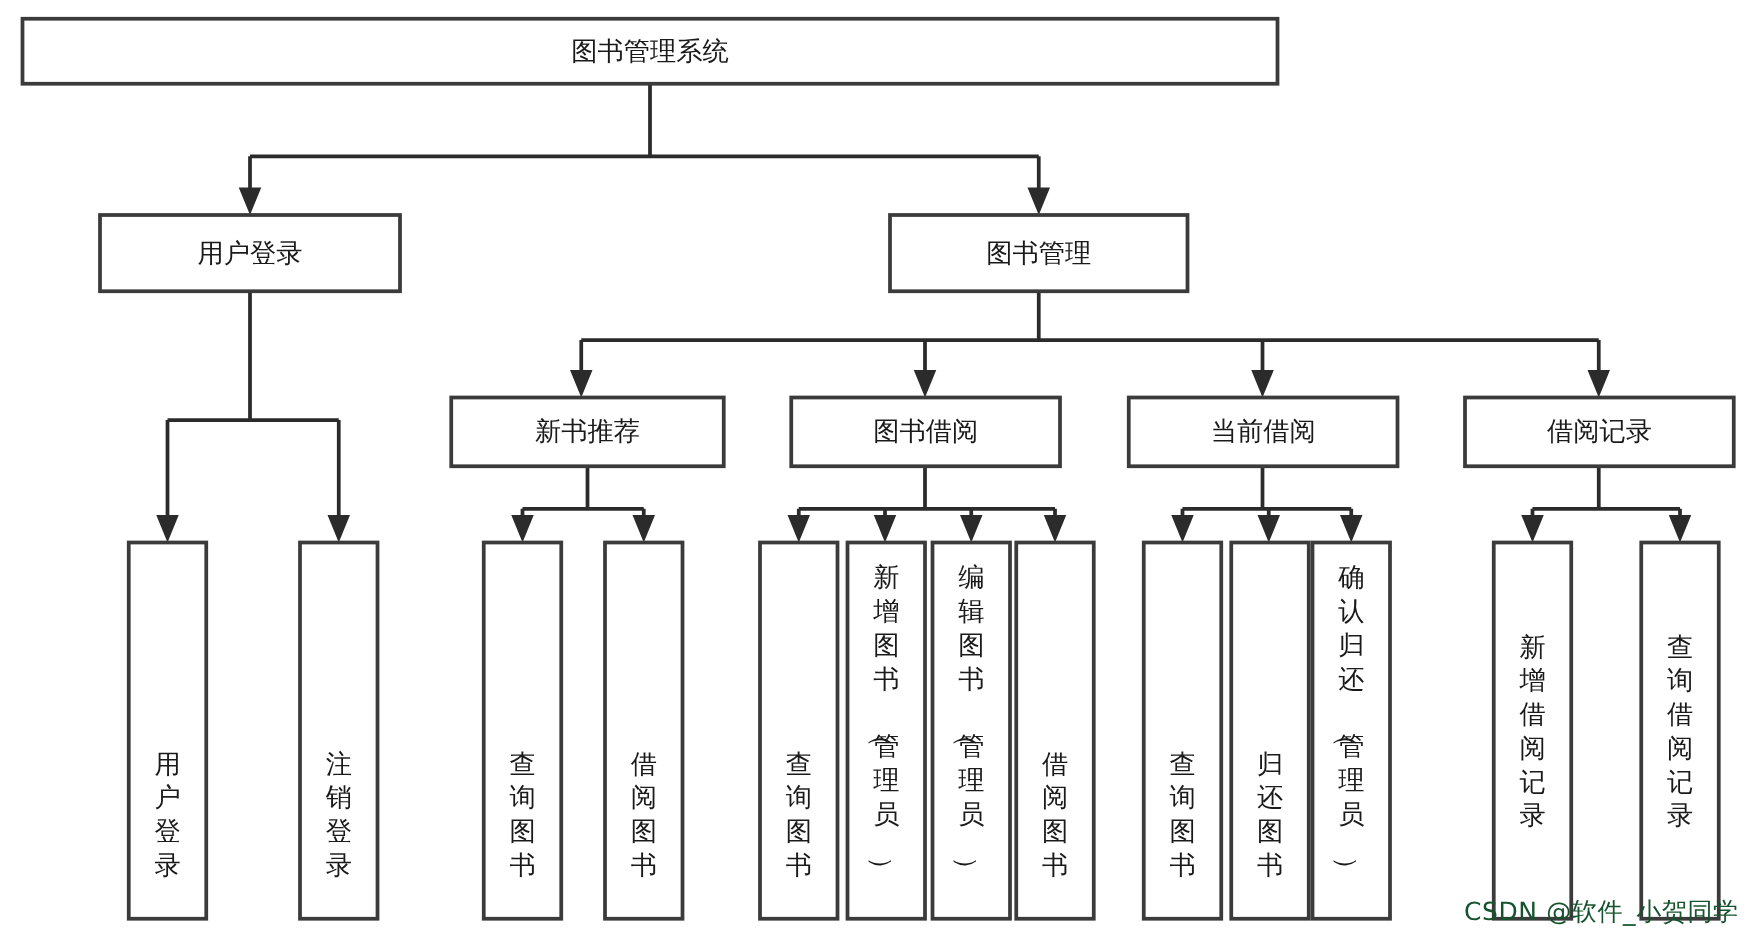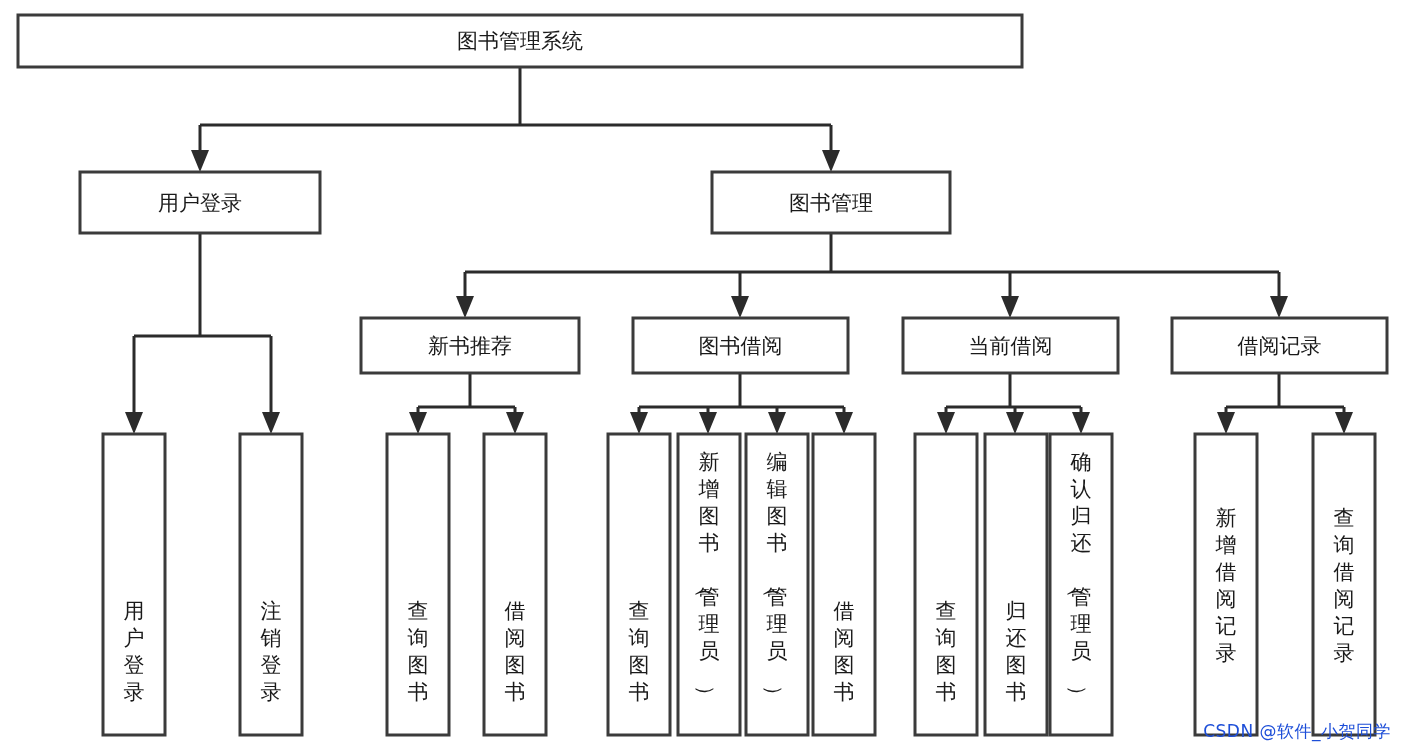--- a/index.html
+++ b/index.html
@@ -54,22 +54,22 @@
     fill: #1a1a1a;
     font-family: "DejaVu Sans", "Liberation Sans", sans-serif;
     font-size: 21px;
     text-anchor: middle;
   }
   .watermark-text {
     position: absolute;
     right: 14px;
     bottom: 4px;
     font-family: "DejaVu Sans", "Liberation Sans", sans-serif;
-    font-size: 17px;
-    color: #1d4ed8;
+    font-size: 20px;
+    color: #14532d;
     letter-spacing: 0.5px;
     white-space: nowrap;
     user-select: none;
   }
 </style>
 </head>
 <body>
 
 <div id="diagram-root">
   <svg id="diagram-svg" viewBox="0 0 1405 747">

